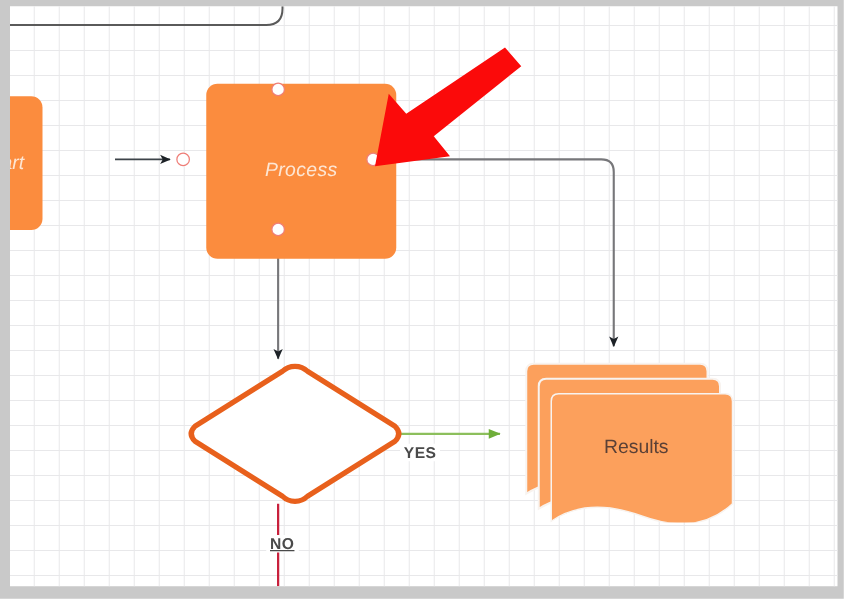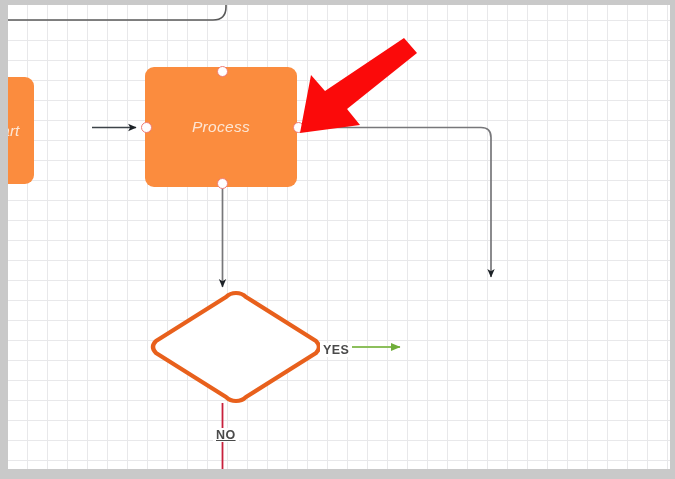--- a/index.html
+++ b/index.html
@@ -50,24 +50,24 @@
   #node-layer { z-index: 2; }
   #overlay-layer { z-index: 4; pointer-events: none; }
 
   
   .node {
     position: absolute;
     box-sizing: border-box;
   }
 
   .process-node {
-    left: 137px;
+    left: 157px;
     top: 62px;
     width: 152px;
-    height: 120px;
+    height: 140px;
     background: #fb8c3e;
     border-radius: 9px;
     display: flex;
     align-items: center;
     justify-content: center;
   }
   .process-label {
     color: #fde6d4;
     font-style: italic;
     font-size: 15.5px;
@@ -147,21 +147,21 @@
     position: absolute;
     font-size: 12.5px;
     font-weight: bold;
     color: #4a4a4a;
     background: #ffffff;
     padding: 0 3px;
     z-index: 3;
     user-select: none;
     letter-spacing: 0.4px;
   }
-  .label-yes { left: 312px; top: 338px; }
+  .label-yes { left: 312px; top: 350px; }
   .label-no  { left: 205px; top: 423px; text-decoration: underline; }
 </style>
 </head>
 <body>
 
 <div id="app-frame">
 
   <div id="canvas">
 
     <svg id="edge-layer" width="662" height="464" viewBox="0 0 662 464">
@@ -224,20 +224,34 @@
                  Q 176,60 170,66
                  L 100,110
                  Q 96,114 90,114
                  Q 84,114 80,110
                  L 10,66
                  Q 4,60 10,54
                  L 80,10
                  Q 84,6 90,6 Z" fill="#ffffff" stroke="#e8601c" stroke-width="4.2" stroke-linejoin="round"></path>
       </svg>
 
+      <div class="node results-node">
+        <svg width="180" height="135" viewBox="0 0 180 135">
+
+          <path d="M 13,14 Q 13,8 19,8 L 152,8 Q 158,8 158,14 L 158,98
+                   Q 130,122 86,108 Q 42,94 13,112 Z" fill="#fca05c" stroke="#f8f3ef" stroke-width="1.6"></path>
+
+          <path d="M 23,26 Q 23,20 29,20 L 162,20 Q 168,20 168,26 L 168,110
+                   Q 140,134 96,120 Q 52,106 23,124 Z" fill="#fca05c" stroke="#f8f3ef" stroke-width="1.6"></path>
+
+          <path d="M 33,38 Q 33,32 39,32 L 172,32 Q 178,32 178,38 L 178,120
+                   Q 150,146 106,130 Q 62,114 33,134 Z" fill="#fca05c" stroke="#f8f3ef" stroke-width="1.2"></path>
+        </svg>
+        <span class="results-label">Results</span>
+      </div>
 
       <div class="edge-label label-yes">YES</div>
       <div class="edge-label label-no">NO</div>
 
     </div>
 
     <svg id="overlay-layer" width="662" height="464" viewBox="0 0 662 464">
       <g>
         <path d="M 396,33
                  L 409,48

